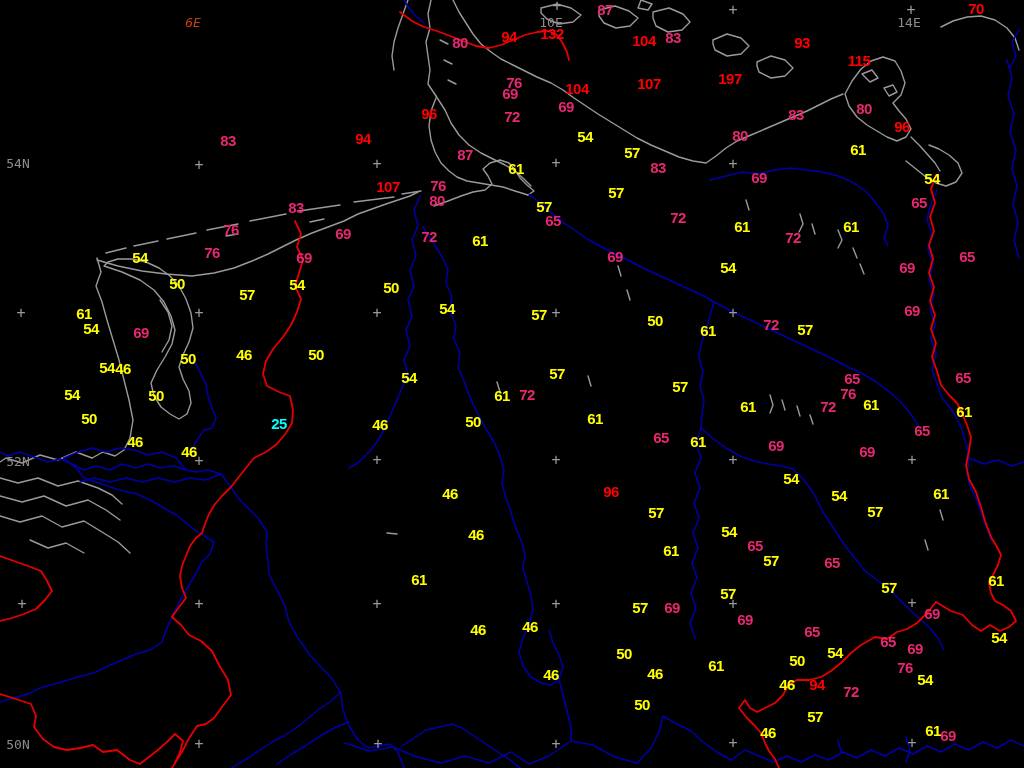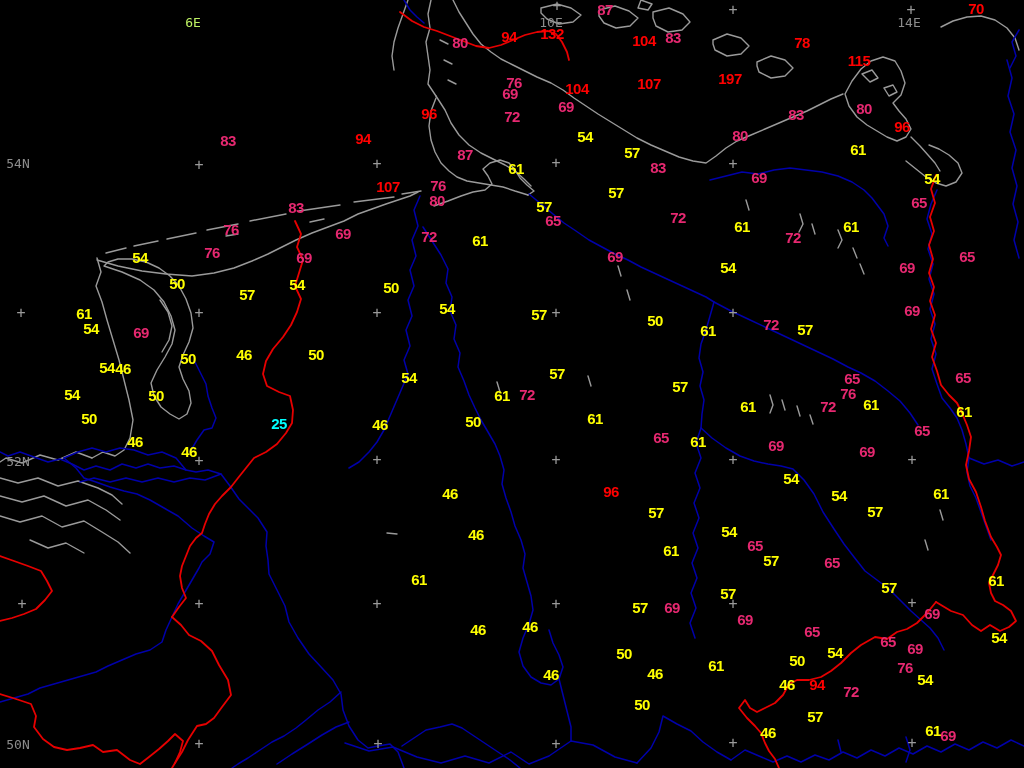--- a/index.html
+++ b/index.html
@@ -121,36 +121,36 @@
       <div class="cross" style="left: 556px; top: 604px; color: rgb(154, 154, 154);">+</div>
       <div class="cross" style="left: 733px; top: 604px; color: rgb(154, 154, 154);">+</div>
       <div class="cross" style="left: 912px; top: 603px; color: rgb(154, 154, 154);">+</div>
       <div class="cross" style="left: 199px; top: 744px; color: rgb(154, 154, 154);">+</div>
       <div class="cross" style="left: 378px; top: 744px; color: rgb(154, 154, 154);">+</div>
       <div class="cross" style="left: 556px; top: 744px; color: rgb(154, 154, 154);">+</div>
       <div class="cross" style="left: 733px; top: 743px; color: rgb(154, 154, 154);">+</div>
       <div class="cross" style="left: 912px; top: 743px; color: rgb(154, 154, 154);">+</div>
     </div>
   <div id="geo-labels">
-      <div class="geo-label" style="left: 193px; top: 22px; color: #bef264;">6E</div>
+      <div class="geo-label" style="left: 193px; top: 22px; color: #c2410c; font-style: italic;">6E</div>
       <div class="geo-label" style="left: 551px; top: 22px; color: rgb(140, 140, 140);">10E</div>
       <div class="geo-label" style="left: 909px; top: 22px; color: rgb(140, 140, 140);">14E</div>
       <div class="geo-label" style="left: 18px; top: 163px; color: rgb(140, 140, 140);">54N</div>
       <div class="geo-label" style="left: 18px; top: 461px; color: rgb(140, 140, 140);">52N</div>
       <div class="geo-label" style="left: 18px; top: 744px; color: rgb(140, 140, 140);">50N</div>
     </div>
   <div id="stations">
       <div class="station" style="left: 605px; top: 9px; color: rgb(230, 40, 112);">87</div>
       <div class="station" style="left: 976px; top: 8px; color: rgb(255, 0, 0);">70</div>
       <div class="station" style="left: 552px; top: 33px; color: rgb(255, 0, 0);">132</div>
       <div class="station" style="left: 509px; top: 36px; color: rgb(255, 0, 0);">94</div>
       <div class="station" style="left: 673px; top: 37px; color: rgb(230, 40, 112);">83</div>
       <div class="station" style="left: 644px; top: 40px; color: rgb(255, 0, 0);">104</div>
       <div class="station" style="left: 460px; top: 42px; color: rgb(230, 40, 112);">80</div>
-      <div class="station" style="left: 802px; top: 42px; color: rgb(255, 0, 0);">78</div>
+      <div class="station" style="left: 802px; top: 42px; color: rgb(255, 0, 0);">93</div>
       <div class="station" style="left: 859px; top: 60px; color: rgb(255, 0, 0);">115</div>
       <div class="station" style="left: 730px; top: 78px; color: rgb(255, 0, 0);">197</div>
       <div class="station" style="left: 514px; top: 82px; color: rgb(230, 40, 112);">76</div>
       <div class="station" style="left: 649px; top: 83px; color: rgb(255, 0, 0);">107</div>
       <div class="station" style="left: 577px; top: 88px; color: rgb(255, 0, 0);">104</div>
       <div class="station" style="left: 510px; top: 93px; color: rgb(230, 40, 112);">69</div>
       <div class="station" style="left: 566px; top: 106px; color: rgb(230, 40, 112);">69</div>
       <div class="station" style="left: 864px; top: 108px; color: rgb(230, 40, 112);">80</div>
       <div class="station" style="left: 429px; top: 113px; color: rgb(255, 0, 0);">96</div>
       <div class="station" style="left: 796px; top: 114px; color: rgb(230, 40, 112);">83</div>

